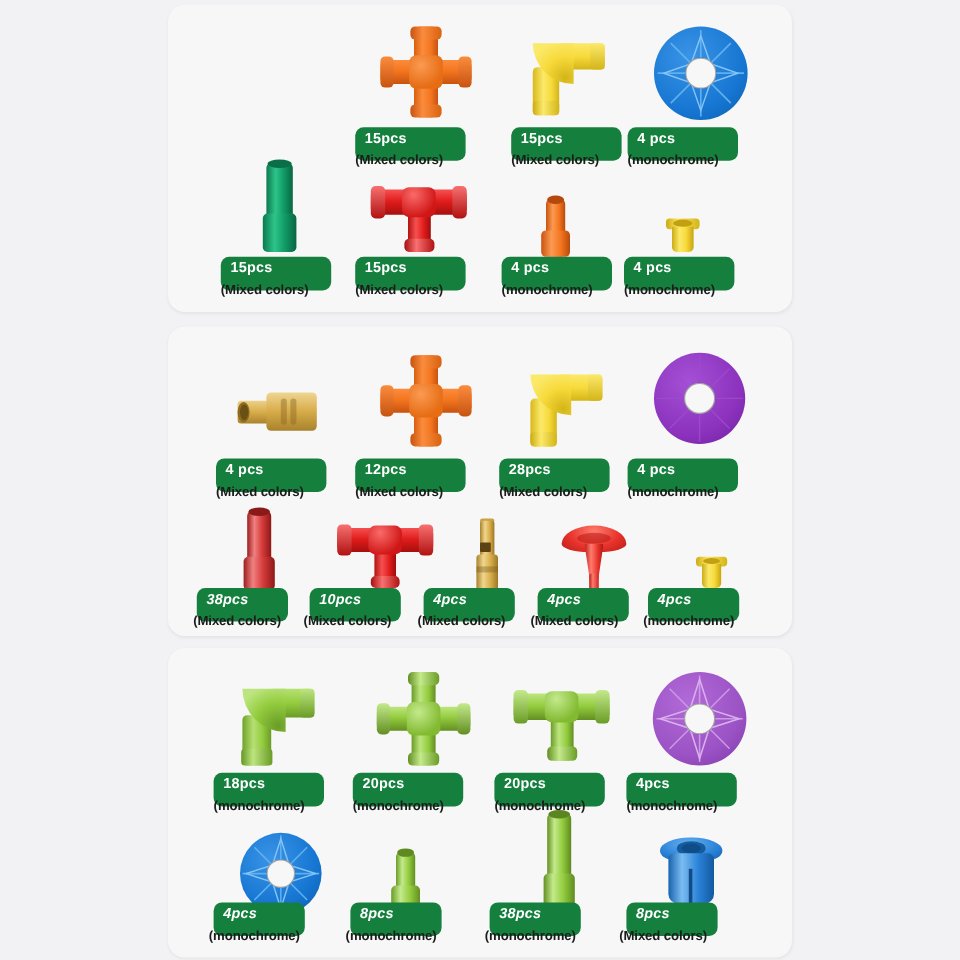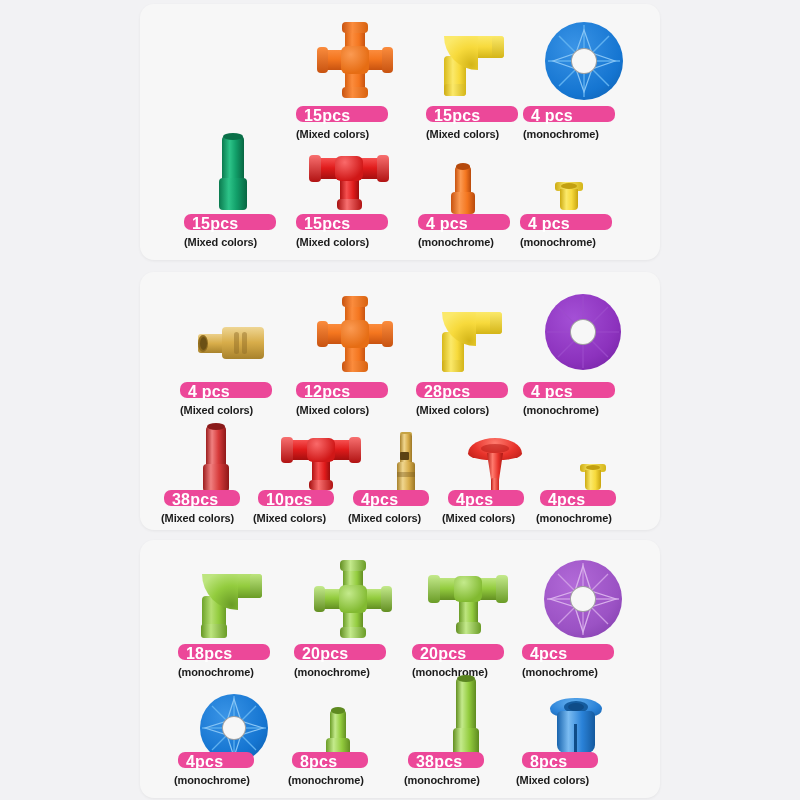--- a/index.html
+++ b/index.html
@@ -21,33 +21,33 @@
   }
   #panel-1 { top: 4px;   height: 256px; }
   #panel-2 { top: 272px; height: 258px; }
   #panel-3 { top: 540px; height: 258px; }
 
   .cell { position: absolute; }
 
   
   .badge {
     position: absolute;
-    background: #ec4899;
+    background: #15803d;
     color: #ffffff;
     border-radius: 7px;
-    font-size: 16px;
+    font-size: 12px;
     font-weight: 700;
     letter-spacing: .2px;
     padding: 3px 8px 4px 8px;
     white-space: nowrap;
     line-height: 13px;
     min-width: 92px;
-    height: 16px;
-  }
-  .badge.narrow { min-width: 76px; }
+    height: 28px;
+  }
+  .badge.narrow { min-width: 76px; font-style: italic; }
   .caption {
     position: absolute;
     color: #1b1b1b;
     font-size: 11px;
     font-weight: 700;
     white-space: nowrap;
     letter-spacing: -.1px;
   }
 
   

